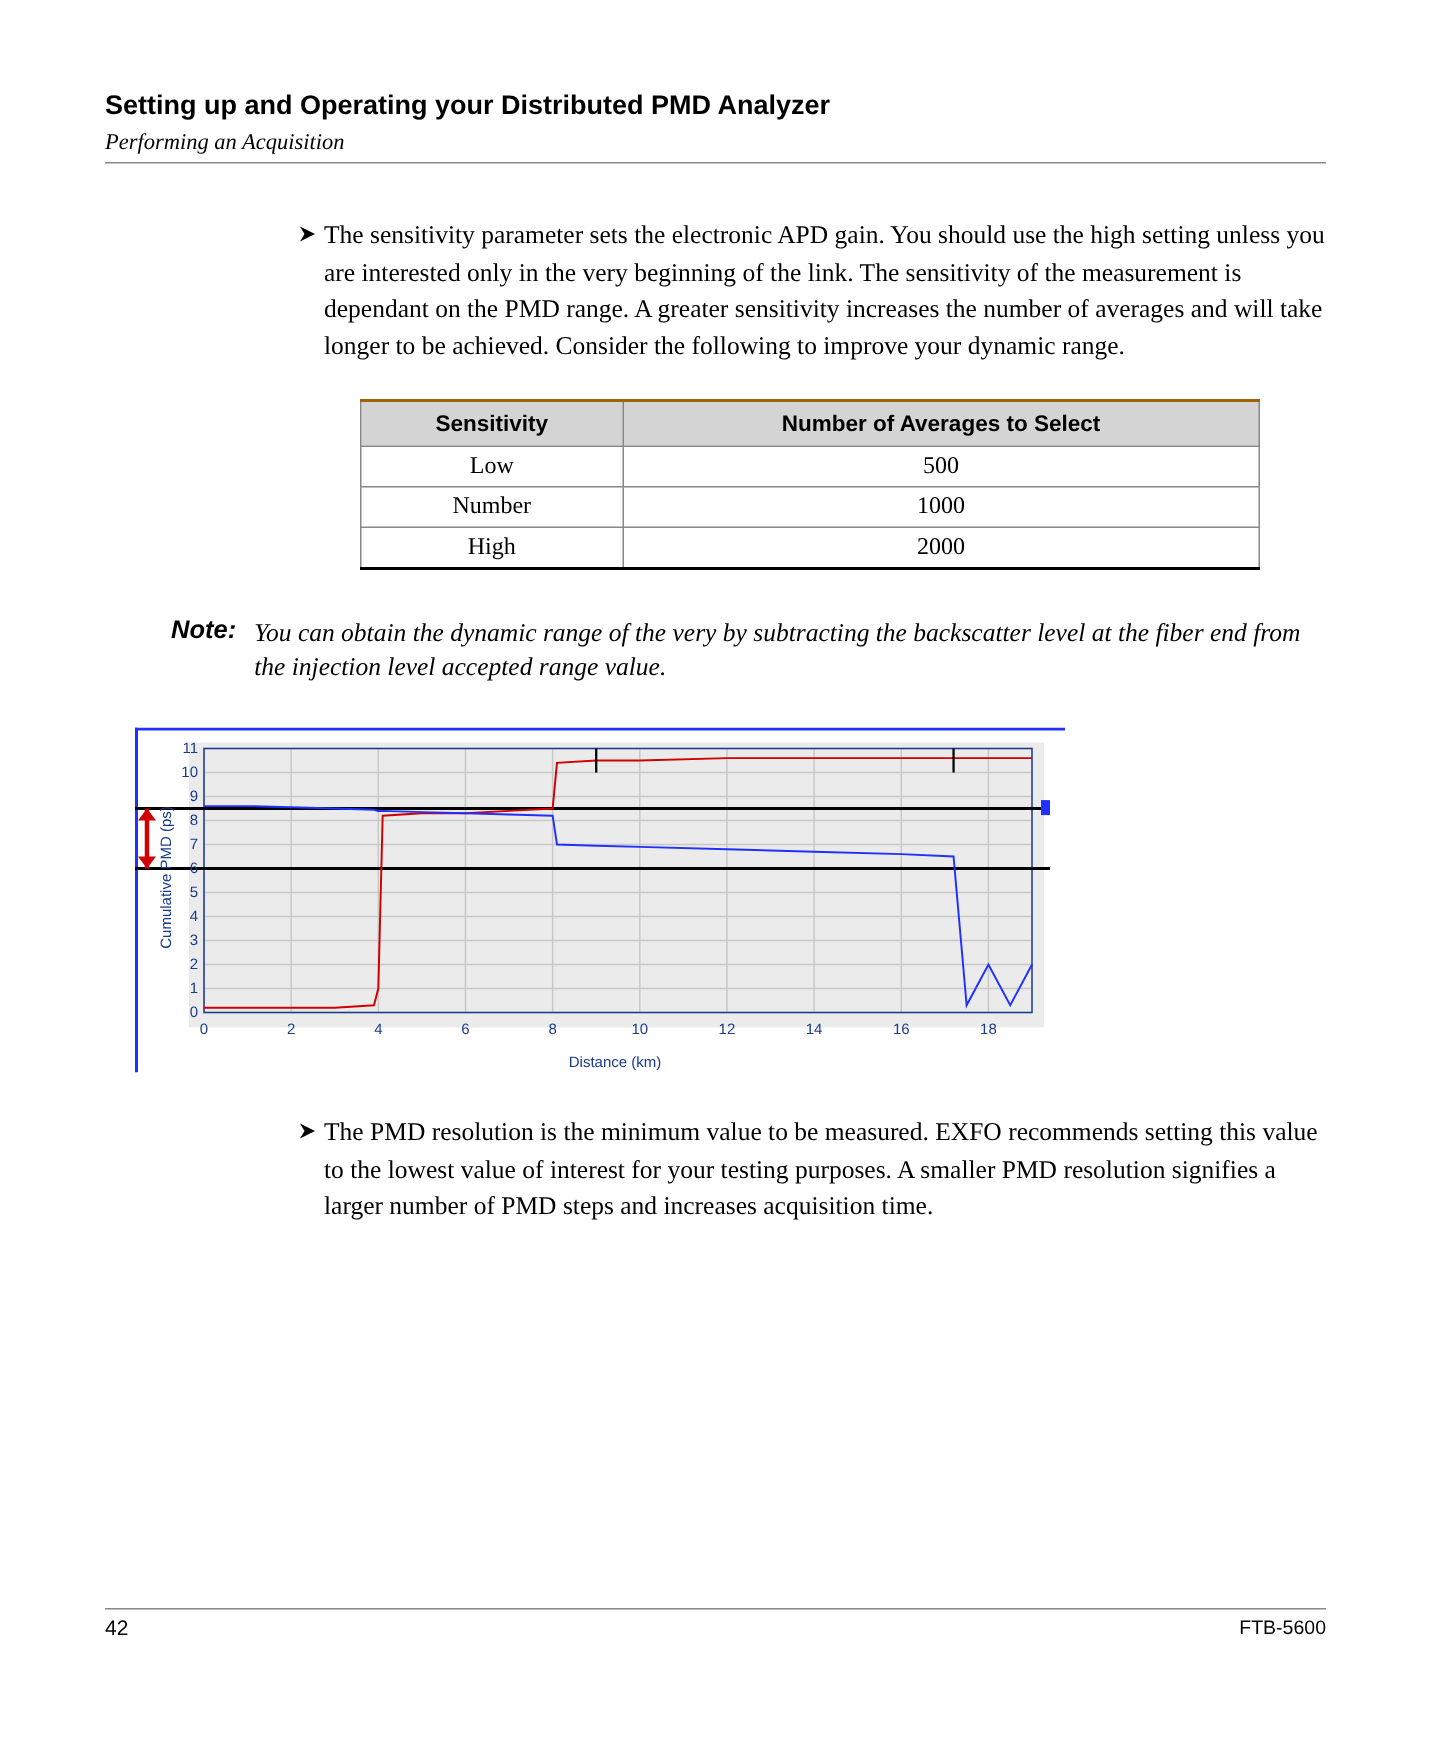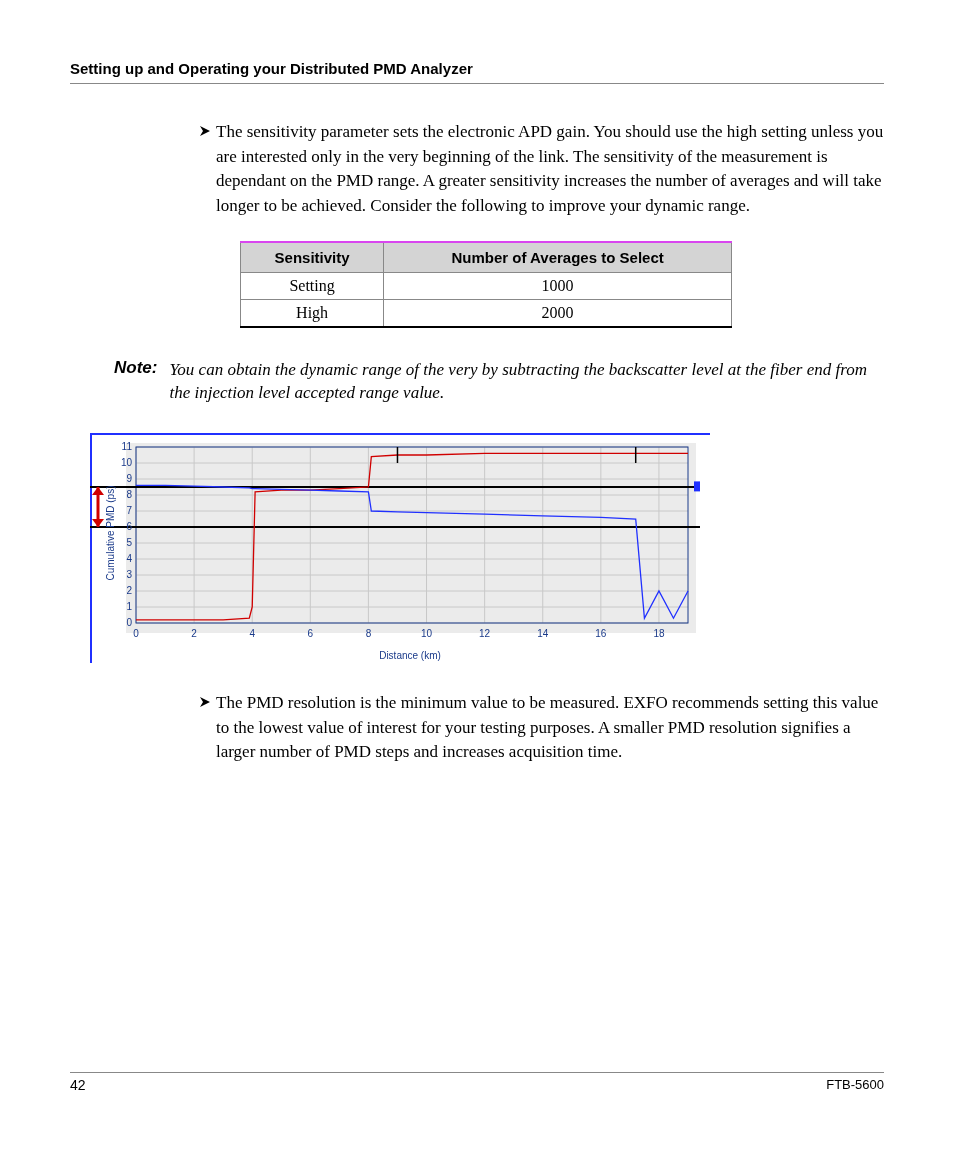--- a/index.html
+++ b/index.html
@@ -12,21 +12,21 @@
   .page {
     box-sizing: border-box;
     width: 954px;
     height: 1159px;
     padding: 60px 70px 40px 70px;
     position: relative;
   }
   .head-title {
     font-family: 'Segoe UI', Arial, sans-serif;
     font-weight: 700;
-    font-size: 15px;
+    font-size: 18px;
     margin: 0 0 6px 0;
   }
   .head-sub {
     font-style: italic;
     font-size: 15px;
     margin: 0 0 4px 0;
   }
   .head-rule {
     border: none;
     border-top: 1px solid #888;
@@ -44,22 +44,22 @@
     flex: 0 0 auto;
     margin-top: 4px;
   }
   .bullet-text {
     font-size: 17px;
     line-height: 1.45;
   }
   .tbl {
     margin: 10px 16px 30px 40px;
     border-collapse: collapse;
-    width: 492px;
-    border-top: 2px solid #d946ef;
+    width: 600px;
+    border-top: 2px solid #a16207;
     border-bottom: 2px solid #000;
   }
   .tbl th {
     background: #d4d4d4;
     font-family: 'Segoe UI', Arial, sans-serif;
     font-weight: 700;
     font-size: 15px;
     padding: 6px 10px;
     border: 1px solid #888;
     border-top: none;
@@ -125,41 +125,46 @@
     font-size: 13px;
     margin-left: 32px;
   }
 </style>
 </head>
 <body>
 
 <div class="page">
 
   <div class="head-title">Setting up and Operating your Distributed PMD Analyzer</div>
+  <div class="head-sub">Performing an Acquisition</div>
   <hr class="head-rule">
 
   <div class="body-block">
 
     <div class="bullet-row">
       <svg class="bullet-arrow" width="16" height="14" viewBox="0 0 16 14">
         <polygon points="0,2 10,7 0,12 3,7" fill="#000"></polygon>
       </svg>
       <div class="bullet-text">The sensitivity parameter sets the electronic APD gain. You should use the high setting unless you are interested only in the very beginning of the link. The sensitivity of the measurement is dependant on the PMD range. A greater sensitivity increases the number of averages and will take longer to be achieved. Consider the following to improve your dynamic range.</div>
     </div>
 
     <table class="tbl">
       <thead>
         <tr>
           <th>Sensitivity</th>
           <th>Number of Averages to Select</th>
         </tr>
       </thead>
       <tbody>
         <tr>
-          <td>Setting</td>
+          <td>Low</td>
+          <td>500</td>
+        </tr>
+        <tr>
+          <td>Number</td>
           <td>1000</td>
         </tr>
         <tr>
           <td>High</td>
           <td>2000</td>
         </tr>
       </tbody>
     </table>
   </div>
 

